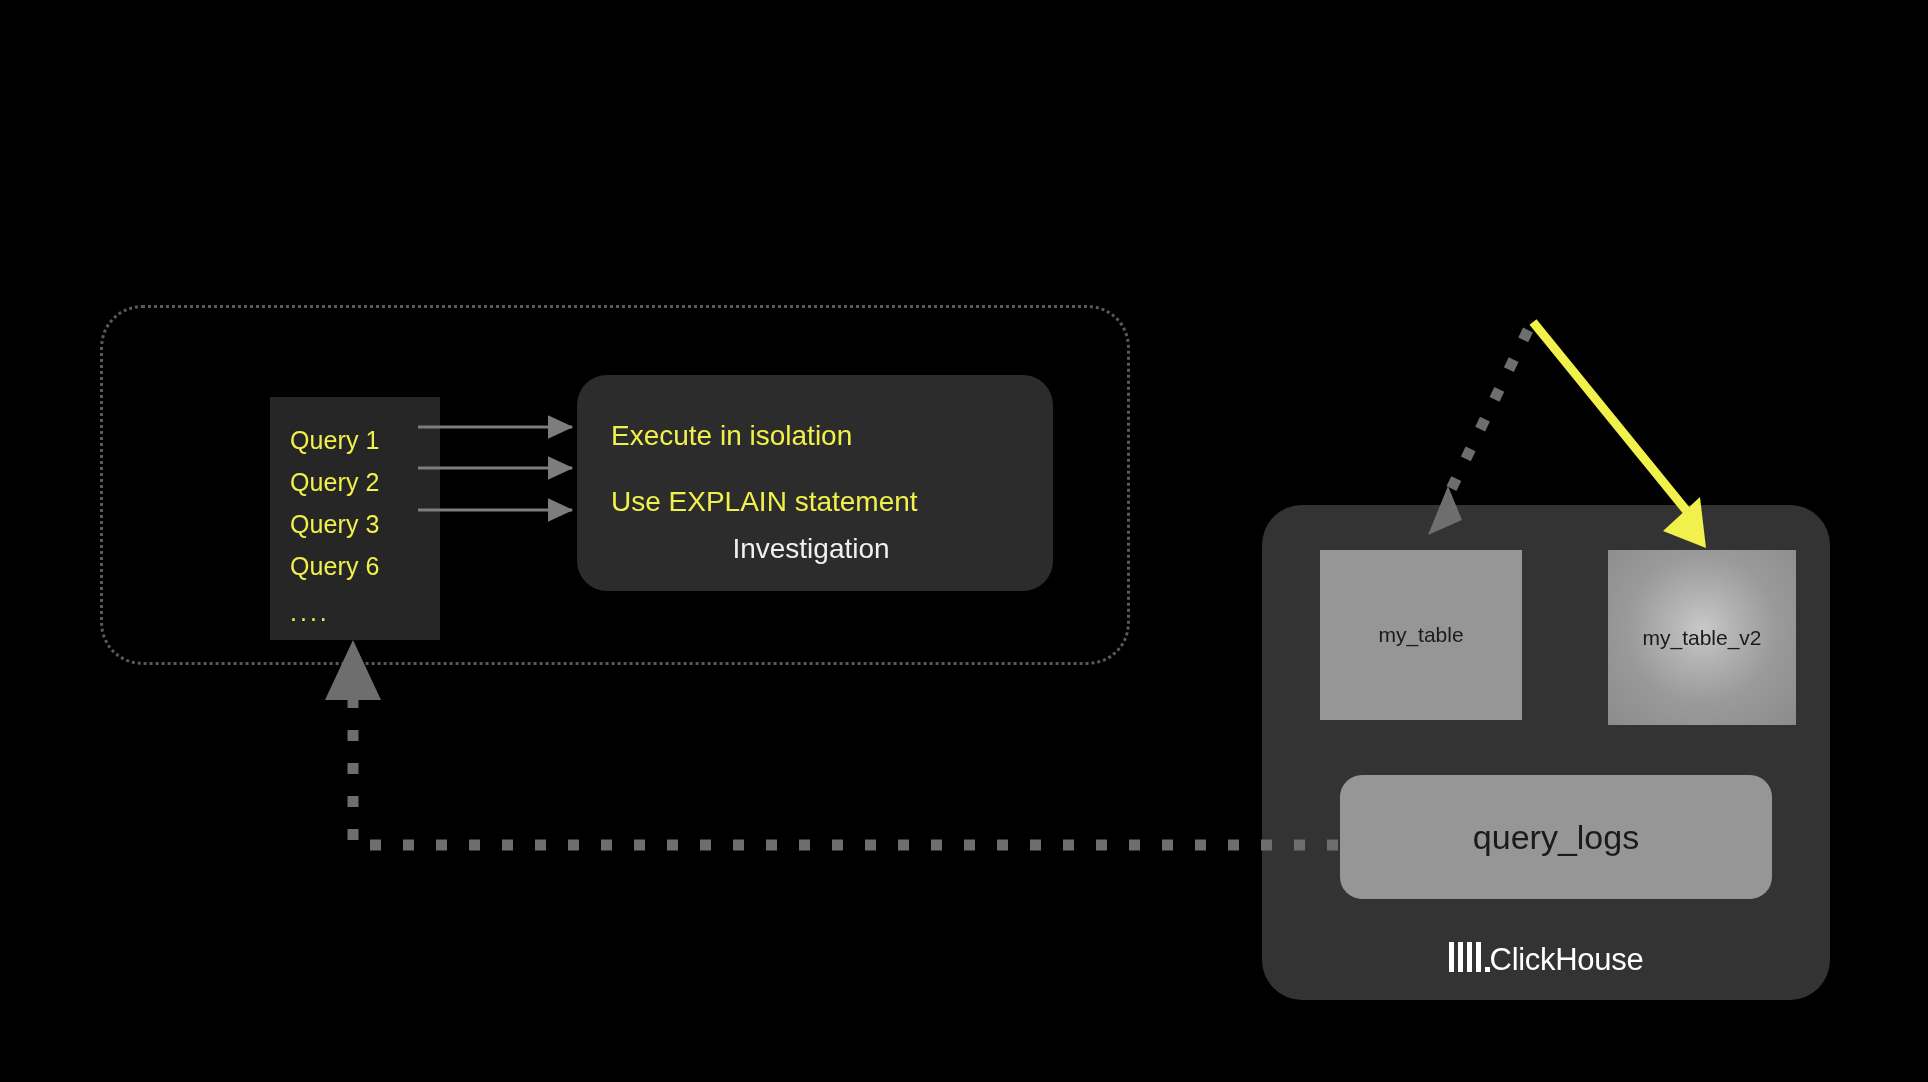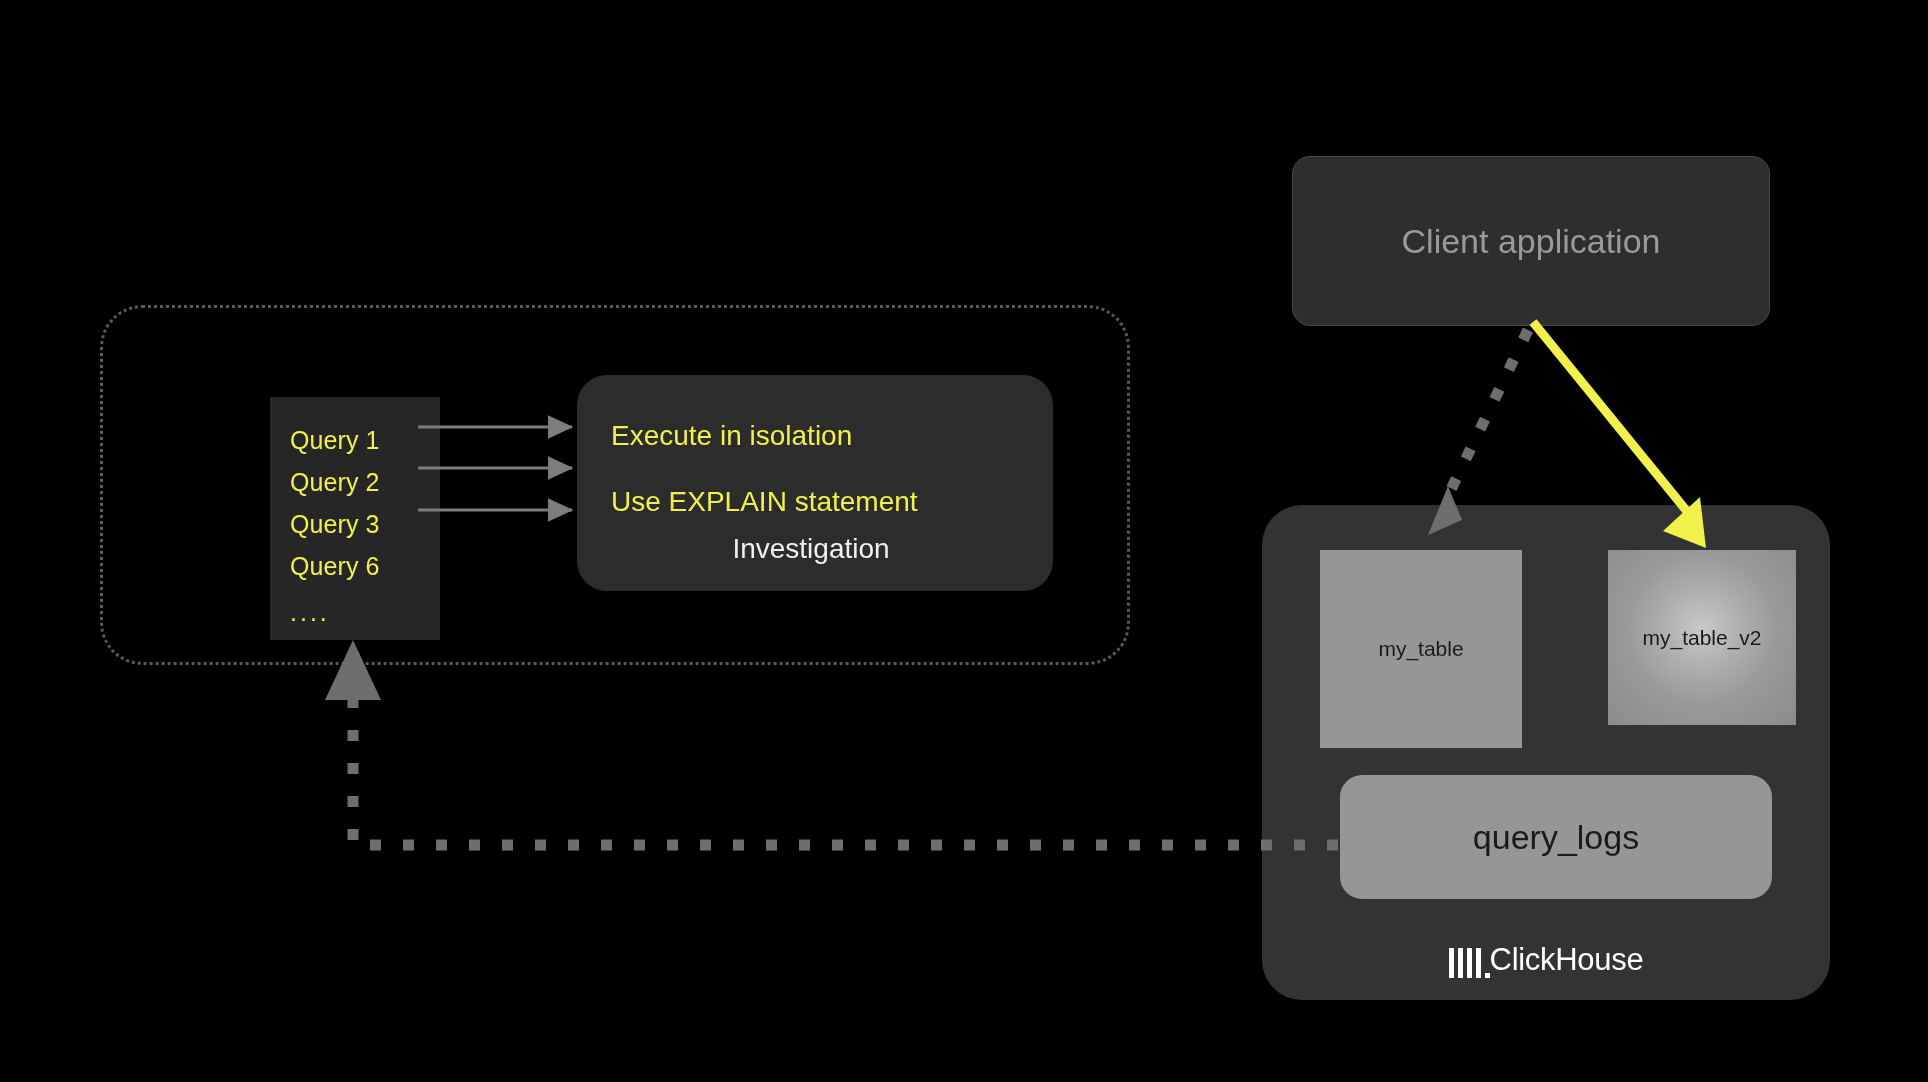--- a/index.html
+++ b/index.html
@@ -133,21 +133,21 @@
     color: #1a1a1a;
     font-size: 21px;
     display: flex;
     align-items: center;
     justify-content: center;
   }
   .table-node.my-table {
     left: 58px;
     top: 45px;
     width: 202px;
-    height: 198px;
+    height: 170px;
   }
   .table-node.my-table-v2 {
     left: 346px;
     top: 45px;
     width: 188px;
     height: 175px;
     background: radial-gradient(circle at 50% 45%, #c9c9c9 0%, #b2b2b2 25%, #9a9a9a 55%, #8b8b8b 100%);
   }
   .table-node.query-logs {
     left: 78px;
@@ -158,21 +158,21 @@
     font-size: 34px;
   }
 
   
   .ch-logo {
     position: absolute;
     left: 0;
     right: 0;
     bottom: 22px;
     display: flex;
-    align-items: flex-end;
+    align-items: flex-start;
     justify-content: center;
   }
   .ch-mark {
     display: flex;
     align-items: flex-end;
     gap: 4px;
     height: 30px;
   }
   .ch-mark i {
     display: block;
@@ -205,23 +205,20 @@
   </div>
 
   <div class="investigation-box">
     <div class="inv-lines">
       <div class="inv-line">Execute in isolation</div>
       <div class="inv-line spaced">Use EXPLAIN statement</div>
     </div>
     <div class="inv-caption">Investigation</div>
   </div>
 
-  <div class="client-box">
-    <span class="client-label">Client application</span>
-  </div>
 
   <div class="clickhouse-box">
     <div class="table-node my-table">
       <span>my_table</span>
     </div>
     <div class="table-node my-table-v2">
       <span>my_table_v2</span>
     </div>
     <div class="table-node query-logs">
       <span>query_logs</span>

